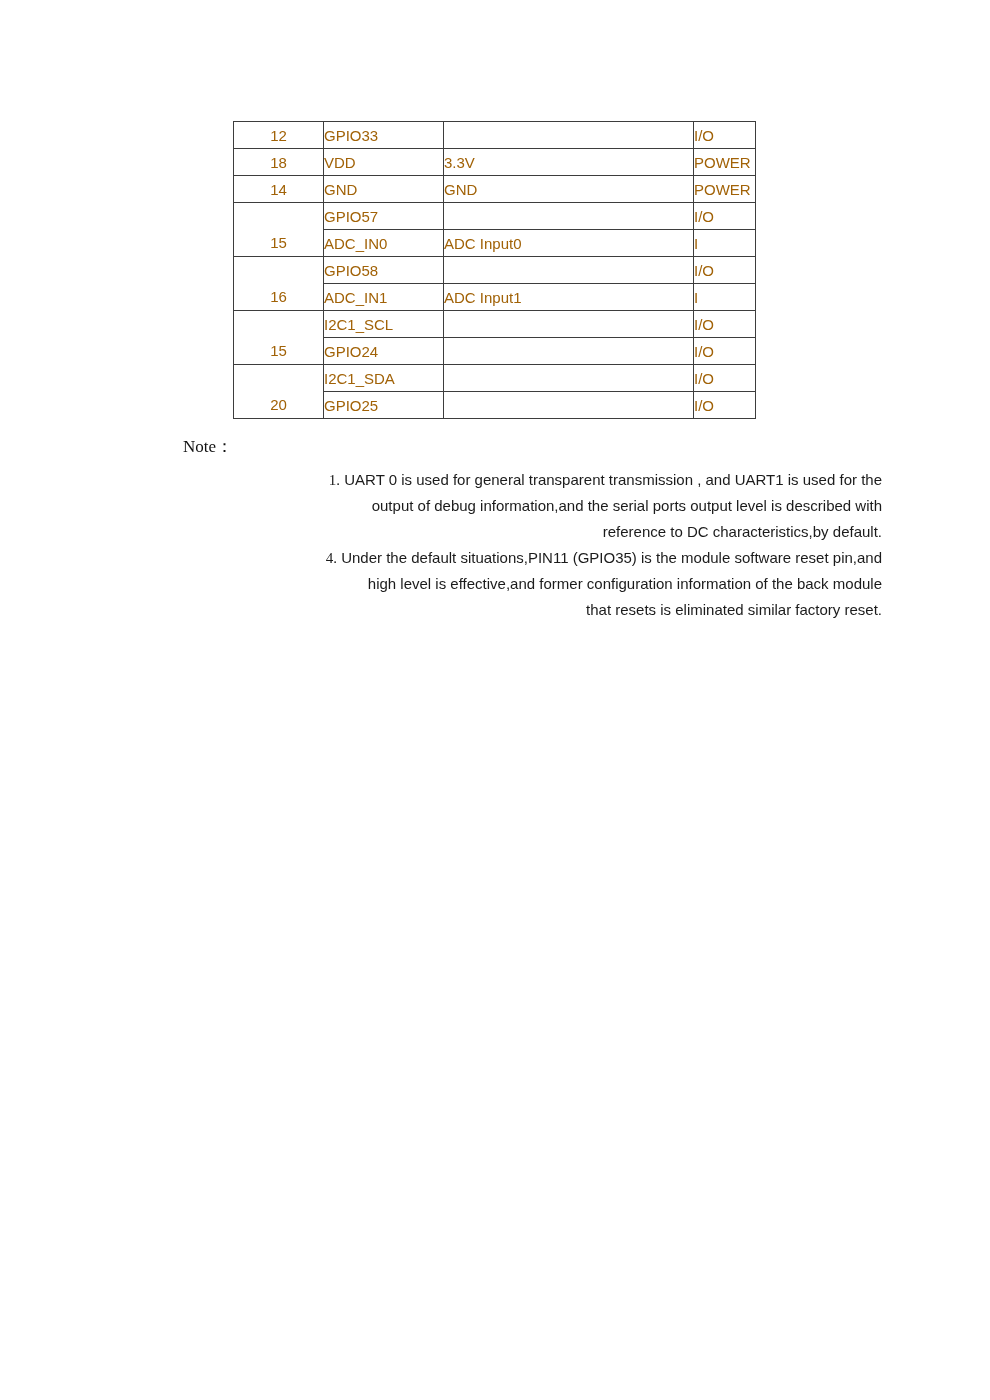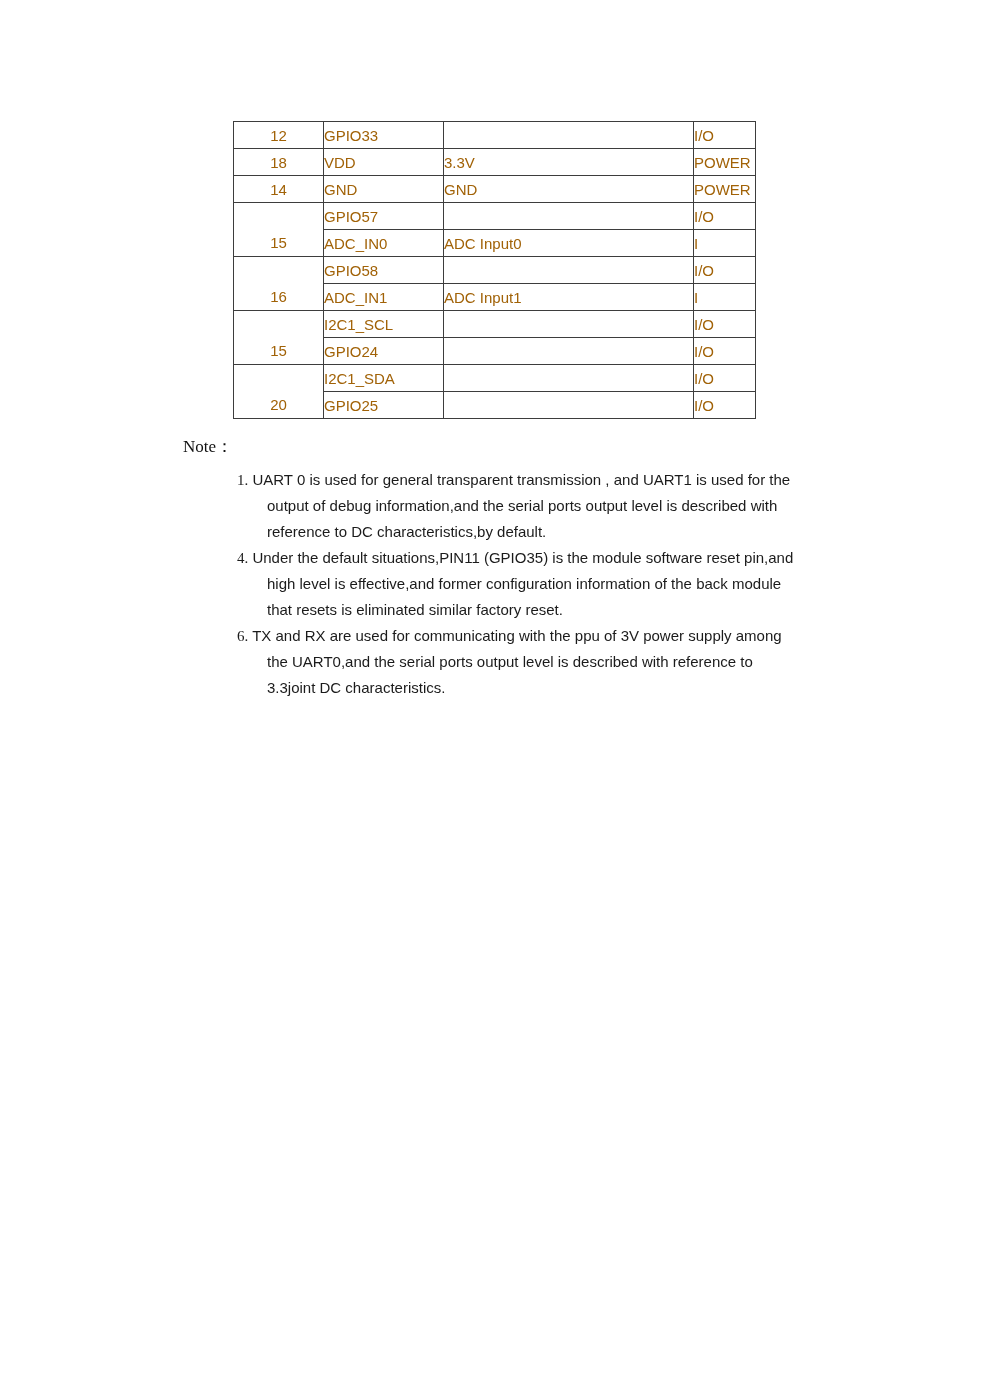--- a/index.html
+++ b/index.html
@@ -49,20 +49,21 @@
     color: #111111;
   }
   ol.note-list {
     position: absolute;
     left: 237px;
     top: 467px;
     width: 645px;
     margin: 0;
     padding: 0;
     list-style: none;
+    text-align: right;
   }
   ol.note-list li {
     font-family: "Liberation Sans", sans-serif;
     font-size: 15px;
     line-height: 26px;
     color: #1b1b1b;
     padding-left: 30px;
     text-indent: -30px;
     white-space: pre-wrap;
   }
@@ -157,18 +158,15 @@
 
   <div class="note-label">Note：</div>
 
   <ol class="note-list">
     <li><span class="num">1.</span><span> UART 0 is used for general transparent transmission , and UART1 is used for the
 output of debug information,and the serial ports output level is described with
 reference to DC characteristics,by default.</span></li>
     <li><span class="num">4.</span><span> Under the default situations,PIN11 (GPIO35) is the module software reset pin,and
 high level is effective,and former configuration information of the back module
 that resets is eliminated similar factory reset.</span></li>
-    <li><span class="num">6.</span><span> TX and RX are used for communicating with the ppu of 3V power supply among
-the UART0,and the serial ports output level is described with reference to
-3.3joint DC characteristics.</span></li>
   </ol>
 
 </div>
 
 </body></html>

